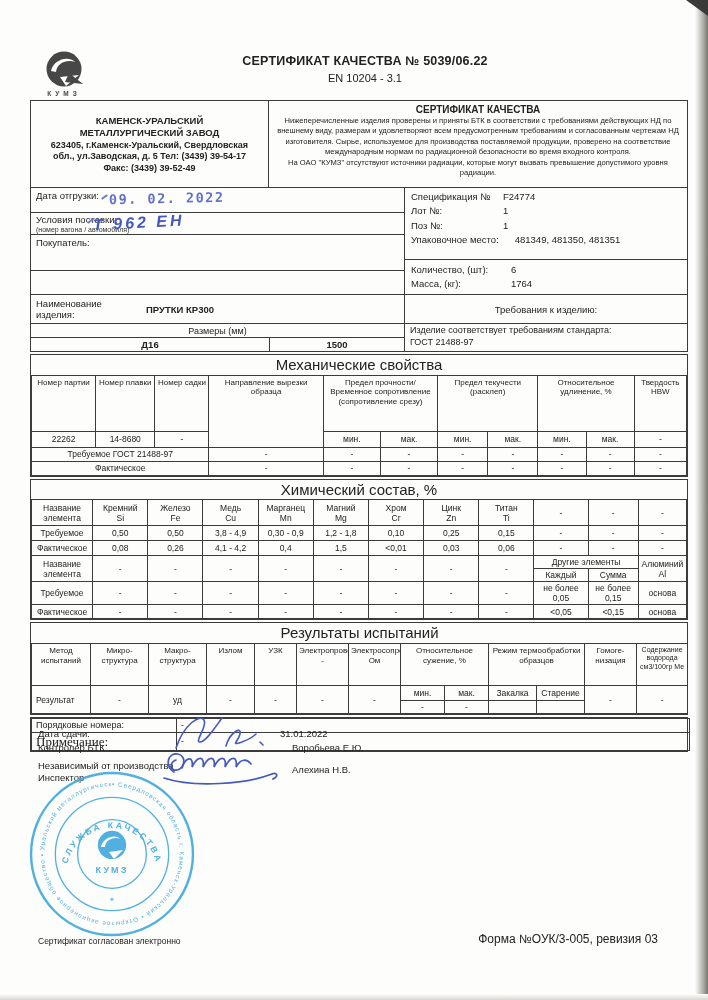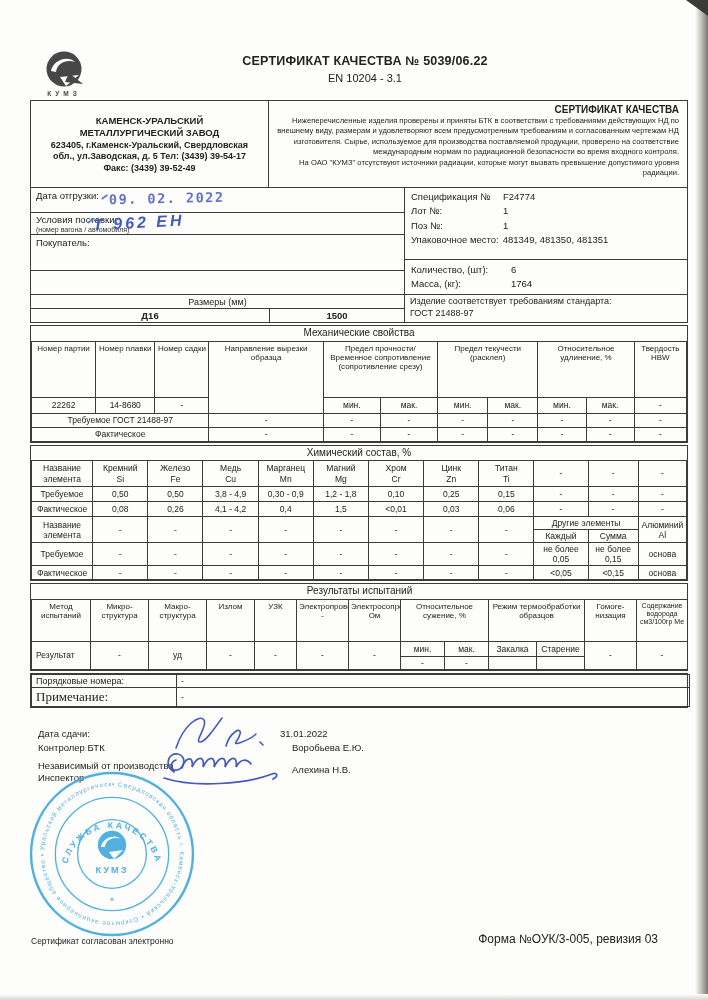--- a/index.html
+++ b/index.html
@@ -19,51 +19,51 @@
   .logo{position:absolute;left:36px;top:48px;}
   
   .flow{position:absolute;left:30px;top:100px;width:658px;}
   .blk{border:1.5px solid #3c3c3c;margin-bottom:2px;background:#fdfdfb;box-sizing:border-box;}
   .fx{display:flex;}
   .bb{border-bottom:1px solid #3c3c3c;}
   .br{border-right:1px solid #3c3c3c;}
   .cell{box-sizing:border-box;padding:2px 5px;font-size:9.5px;line-height:1.25;}
   .company{width:237px;text-align:center;font-weight:bold;font-size:9.5px;
            padding-top:14px;line-height:1.3;}
-  .certtxt{flex:1;padding:2px 8px;text-align:right;}
+  .certtxt{flex:1;padding:2px 8px;text-align:center;}
   .certtxt .t{font-weight:bold;font-size:10px;margin:1px 0 1px;}
   .certtxt .p{font-size:7.6px;line-height:1.38;}
   .lbl{font-size:9.5px;}
   .sub{font-size:7px;color:#333;}
   .leftcol{width:373px;}
   .rightcol{flex:1;}
   .kv{display:flex;font-size:9.5px;line-height:1.5;padding-left:6px;}
   .kv .k{width:92px;}
   .kv2 .k{width:100px;}
   .stampdate{position:absolute;left:78px;top:2px;font-family:"DejaVu Sans Mono",monospace;
              font-size:13.5px;font-weight:bold;color:#5566c2;letter-spacing:1.5px;
              transform:rotate(-1.2deg);opacity:.92;}
   .handw{position:absolute;left:62px;top:0px;font-size:16px;font-style:italic;
          color:#4459bd;letter-spacing:3px;transform:rotate(-3deg);font-weight:bold;}
   .tick{position:absolute;width:7px;height:2px;background:#6a79c9;transform:rotate(-35deg);}
   
   table.tbl{border-collapse:collapse;table-layout:fixed;width:100%;}
   .tbl td{border:1px solid #3c3c3c;padding:1px 2px;font-size:8.5px;line-height:1.18;
           text-align:center;vertical-align:middle;overflow:hidden;box-sizing:border-box;}
-  .tbl td.ttl{font-size:10px;height:15px;border-left:none;border-right:none;border-top:none;}
+  .tbl td.ttl{font-size:15px;height:15px;border-left:none;border-right:none;border-top:none;}
   .tbl td.hdr{vertical-align:top;padding-top:2px;font-size:8px;}
   .tbl td.lft{text-align:left;padding-left:4px;}
   .tiny{font-size:6.8px;text-align:left;padding-left:3px;}
   .prod-left{width:373px;display:flex;align-items:center;}
   .nm{font-size:9.5px;line-height:1.2;width:82px;padding-left:5px;}
   .nmv{font-size:9.5px;font-weight:bold;padding-left:28px;}
   
   .sig-text{position:absolute;font-size:9.5px;}
   .stamp{position:absolute;left:26px;top:768px;opacity:.93;}
-  .footer-l{position:absolute;left:31px;top:936px;font-size:8.5px;}
+  .footer-l{position:absolute;left:38px;top:936px;font-size:8.5px;}
   .footer-r{position:absolute;right:50px;top:932px;font-size:12px;}
 </style>
 </head>
 <body>
 
 <div class="page">
 
   <div class="scan-edge"></div>
   <div class="scan-corner"></div>
   <div class="scan-bottom"></div>
@@ -124,37 +124,46 @@
               </div>
             <div class="kv">
                 <span class="k">Лот №:</span>
                 <span>1</span>
               </div>
             <div class="kv">
                 <span class="k">Поз №:</span>
                 <span>1</span>
               </div>
             <div class="kv">
-                <span class="k" style="width:auto;margin-right:4px;">Упаковочное место:</span>
+                <span class="k" style="width:auto;margin-right:16px;">Упаковочное место:</span>
                 <span>481349, 481350, 481351</span>
               </div>
           </div>
           <div style="padding-top:3px;">
             <div class="kv kv2">
                 <span class="k">Количество, (шт):</span>
                 <span>6</span>
               </div>
             <div class="kv kv2">
                 <span class="k">Масса, (кг):</span>
                 <span>1764</span>
               </div>
           </div>
         </div>
       </div>
 
+      <div class="fx bb" style="height:28px;">
+        <div class="prod-left br">
+          <div class="nm">Наименование изделия:</div>
+          <div class="nmv">ПРУТКИ КР300</div>
+        </div>
+        <div class="rightcol" style="display:flex;align-items:center;justify-content:center;font-size:9.5px;">
+          <span>Требования к изделию:</span>
+        </div>
+      </div>
 
       <div class="fx" style="height:27px;">
         <div class="leftcol br" style="display:flex;flex-direction:column;">
           <div class="fx bb" style="flex:1;">
             <div style="flex:1;display:flex;align-items:center;justify-content:center;font-size:9px;">
                 <span>Размеры (мм)</span>
               </div>
           </div>
           <div class="fx" style="flex:1;">
             <div class="br" style="width:238px;display:flex;align-items:center;justify-content:center;font-size:9.5px;font-weight:bold;">

